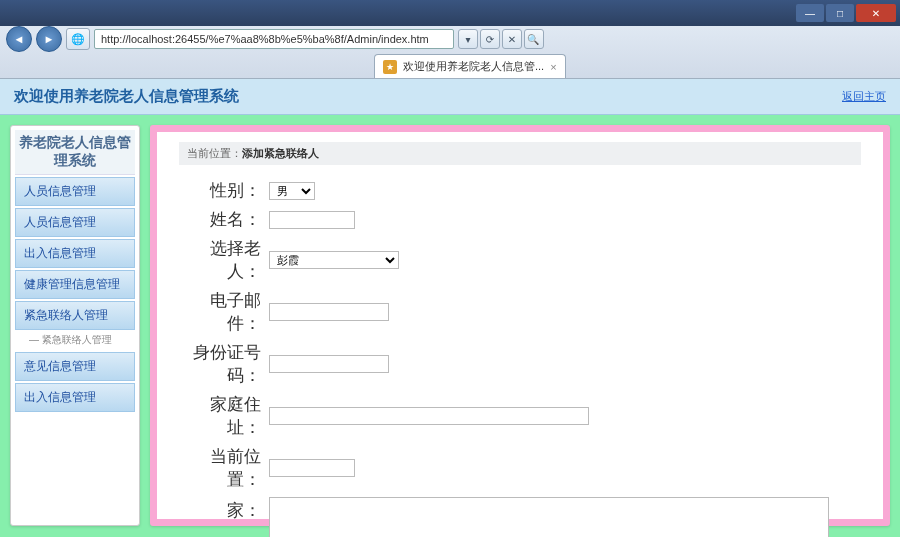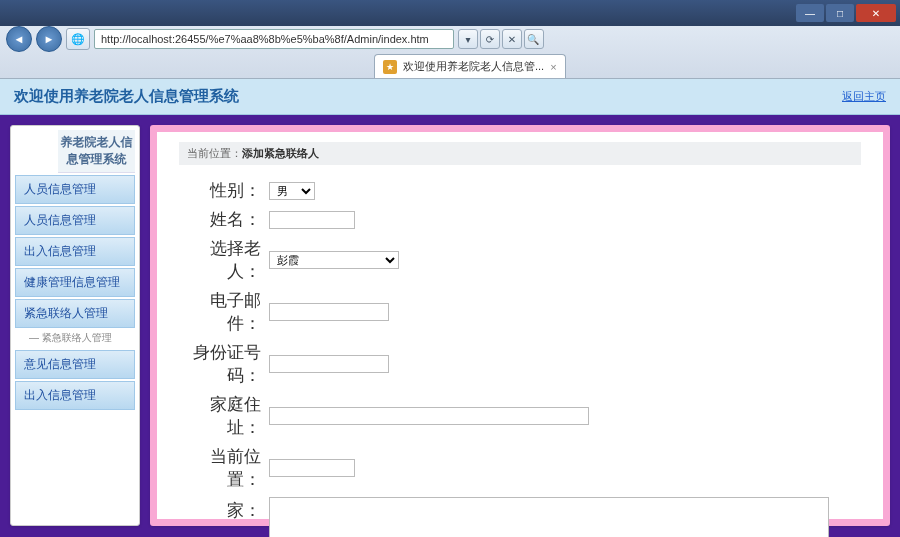--- a/index.html
+++ b/index.html
@@ -17,29 +17,29 @@
     .nav-btn.round { border-radius: 50%; width: 26px; height: 26px; background: radial-gradient(#6a9ad0, #3a6aa0); color: #fff; border: 1px solid #2a5a90; }
     .url-input { flex: 1; height: 20px; border: 1px solid #8aa; border-radius: 2px; padding: 0 6px; font-size: 11px; background: #fff; color: #333; max-width: 360px; }
     .addr-icons { display: flex; gap: 2px; }
     .addr-icons .nav-btn { width: 20px; height: 20px; font-size: 10px; }
     .tabbar { height: 26px; display: flex; align-items: flex-end; padding: 0 4px; }
     .tab { height: 24px; background: #fff; border: 1px solid #9ab; border-bottom: none; border-radius: 4px 4px 0 0; padding: 0 8px; display: flex; align-items: center; gap: 6px; font-size: 11px; color: #333; margin-left: 370px; }
     .tab .favicon { width: 14px; height: 14px; background: #e0a030; border-radius: 2px; display: inline-flex; align-items: center; justify-content: center; font-size: 9px; color: #fff; }
     .tab .close { color: #888; cursor: pointer; }
     
     
-    .page { height: calc(537px - 78px); background: #4c1d95; position: relative; }
+    .page { height: calc(537px - 78px); background: #86efac; position: relative; }
     .app-header { background: #cce6f5; padding: 8px 14px; display: flex; justify-content: space-between; align-items: center; border-bottom: 1px solid #a0c8e0; }
     .app-title { color: #2060a0; font-size: 15px; font-weight: bold; }
     .header-link { color: #2060d0; font-size: 11px; text-decoration: underline; cursor: pointer; }
     
     .body-wrap { display: flex; padding: 10px; gap: 10px; height: calc(100% - 38px); }
     
     .sidebar { width: 130px; background: #fff; border: 1px solid #ccc; border-radius: 3px; padding: 4px; box-shadow: 0 1px 3px rgba(0,0,0,0.15); }
-    .sidebar-title { background: #eef4f8; color: #4a6a90; font-size: 12px; font-weight: bold; text-align: center; padding: 4px 0; border-bottom: 1px solid #dde; margin-left: 43px; }
+    .sidebar-title { background: #eef4f8; color: #4a6a90; font-size: 14px; font-weight: bold; text-align: center; padding: 4px 0; border-bottom: 1px solid #dde; }
     .menu-item { background: linear-gradient(#dcecf8, #b8d8f0); color: #2050a0; font-size: 12px; padding: 5px 8px; margin-top: 2px; border: 1px solid #a0c8e8; cursor: pointer; font-weight: normal; }
     .menu-sub { color: #888; font-size: 10px; padding: 3px 4px 3px 14px; cursor: pointer; }
     
     .main-panel { flex: 1; background: #fff; border: 7px solid #f9a8d4; border-radius: 3px; padding: 10px 22px; box-shadow: 0 1px 3px rgba(0,0,0,0.15); position: relative; }
     .crumb { background: #eef0f2; padding: 4px 8px; font-size: 11px; color: #666; margin-bottom: 14px; }
     .crumb-label { color: #666; }
     .crumb-current { color: #333; font-weight: bold; }
     
     .form-row { display: flex; align-items: center; margin-bottom: 6px; }
     .form-label { width: 90px; text-align: right; padding-right: 8px; font-size: 17px; color: #333; }

